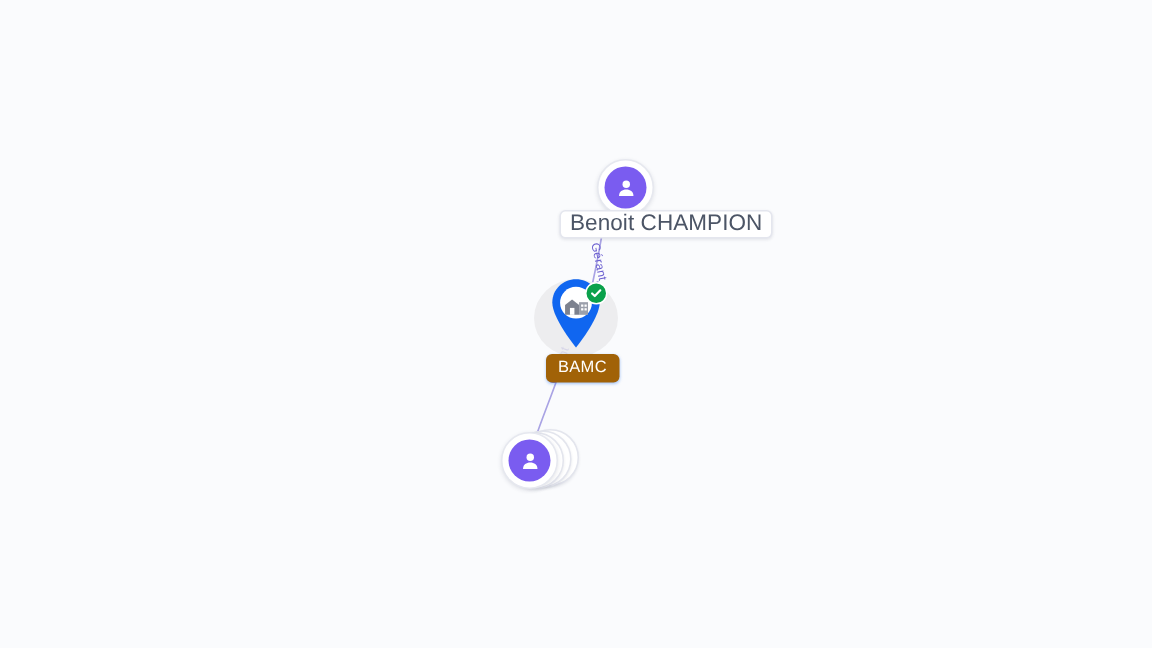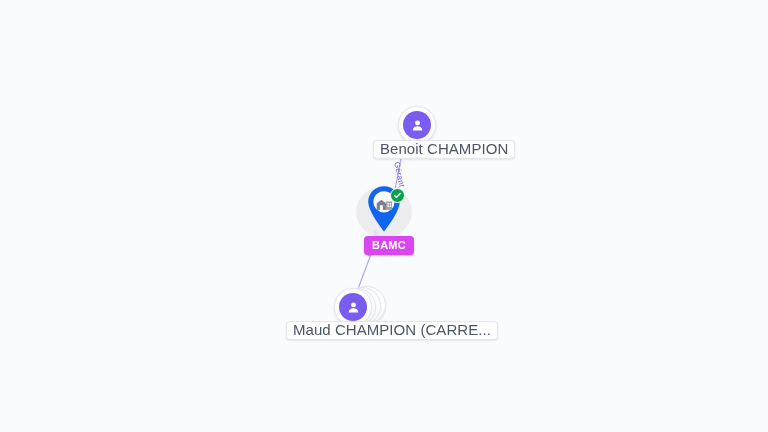--- a/index.html
+++ b/index.html
@@ -129,26 +129,26 @@
     padding: 2px 6px 3px 6px;
     font-size: 15px;
     line-height: 12px;
     color: #4c5566;
     white-space: nowrap;
     box-shadow: 0 1px 2px rgba(40,50,80,0.10);
     letter-spacing: 0.05px;
   }
   .badge-label {
     position: absolute;
-    background: #d946ef;
+    background: #a16207;
     border-radius: 4px;
     padding: 3px 8px 4px 8px;
     font-size: 11px;
     line-height: 12px;
-    font-weight: bold;
+    font-weight: normal;
     color: #ffffff;
     white-space: nowrap;
     letter-spacing: 0.2px;
     box-shadow: 0 1px 2px rgba(16,102,240,0.35);
   }
 
   
   .edge-label {
     position: absolute;
     font-size: 8px;
@@ -225,15 +225,14 @@
     <div class="stack-copy" style="left:9px; top:1px;"></div>
     <div class="stack-copy" style="left:4px; top:1.5px;"></div>
     <div class="avatar-ring" style="left:0px; top:2px;"></div>
     <div class="avatar-inner" style="left:5px; top:7px;">
       <svg width="17" height="17" viewBox="0 0 24 24" aria-hidden="true">
         <circle cx="12" cy="8.3" r="3.5" fill="#ffffff"></circle>
         <path d="M5.2,19.2 C5.2,15.2 8.3,13.2 12,13.2 C15.7,13.2 18.8,15.2 18.8,19.2 Z" fill="#ffffff"></path>
       </svg>
     </div>
   </div>
-  <div class="node-label" style="left:286px; top:321px;">Maud CHAMPION (CARRE...</div>
 
 </div>
 
 </body></html>

